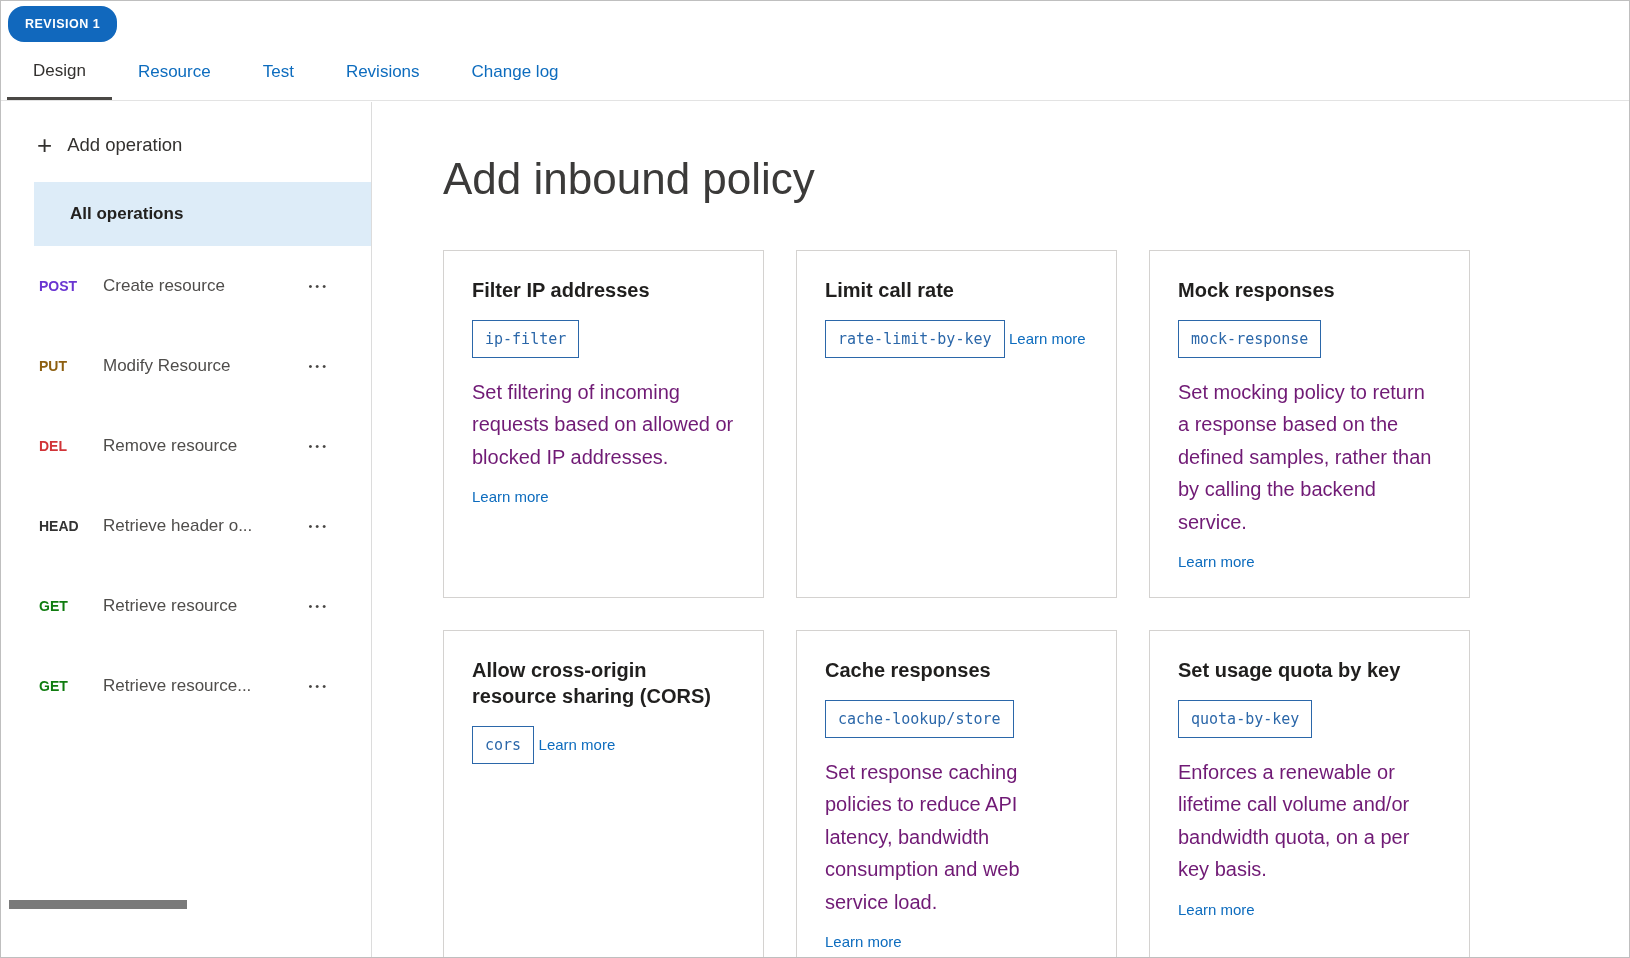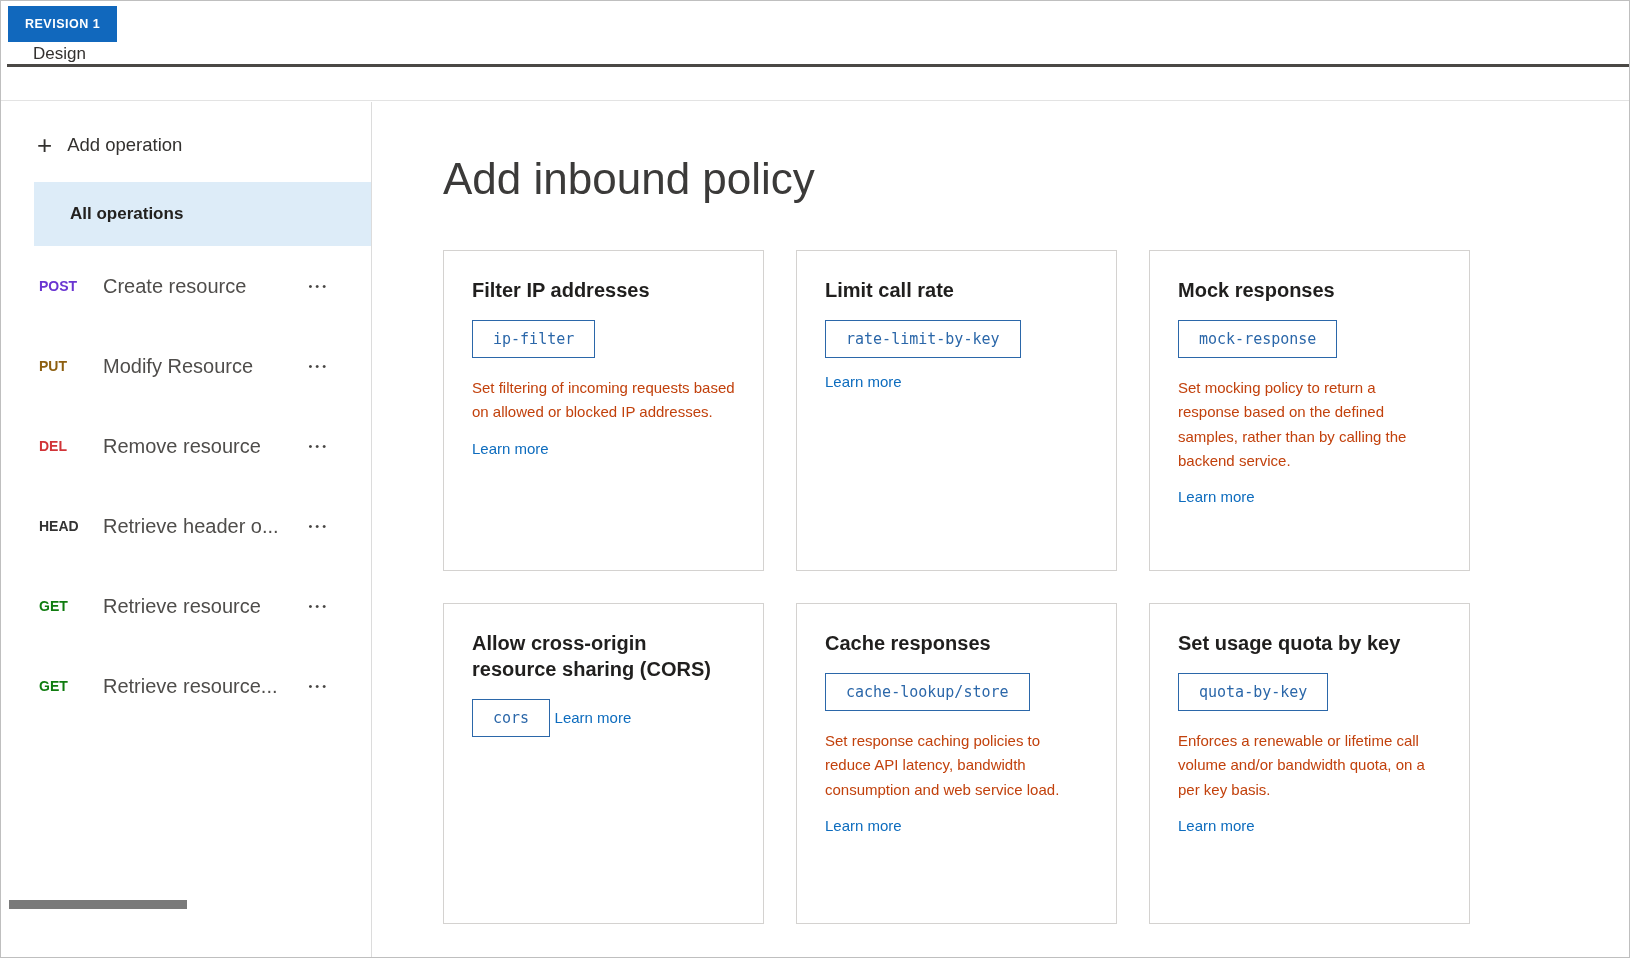--- a/index.html
+++ b/index.html
@@ -5,28 +5,28 @@
   html,body { margin:0; padding:0; background:#e9e9e9; }
   .page {
     position:relative; width:1630px; height:958px; box-sizing:border-box;
     background:#fff; border:1px solid #bfbfbf; overflow:hidden;
     font-family:"Liberation Sans", sans-serif; color:#323130;
   }
 
   
   .revision-badge {
     position:absolute; top:5px; left:7px; background:#1168bd; color:#fff;
-    font-size:12.5px; font-weight:700; letter-spacing:.5px; padding:11px 17px;
+    font-size:12.5px; font-weight:700; letter-spacing:.5px; padding:11px 17px;border-radius:16px;
   }
 
   
   .tabbar {
     position:absolute; top:43px; left:0; right:0; height:57px;
     display:flex; align-items:stretch; padding-left:32px; gap:52px;
-    border-bottom:1px solid #e3e3e3; box-sizing:border-box; background:#fff;flex-direction:column;
+    border-bottom:1px solid #e3e3e3; box-sizing:border-box; background:#fff;
   }
   .tab { display:flex; align-items:center; font-size:17px; color:#0d6cbe; cursor:pointer; white-space:nowrap; }
   .tab.active { color:#33312f; border-bottom:3px solid #4a4845; padding:0 26px; margin:0 -26px; }
 
   
   .sidebar {
     position:absolute; top:101px; left:0; width:371px; bottom:0;
     border-right:1px solid #dcdcdc; background:#fff; box-sizing:border-box;
   }
   .add-op {
@@ -38,38 +38,38 @@
     background:#ddecf8; height:64px; display:flex; align-items:center;
     padding-left:36px; font-weight:700; font-size:17px; color:#23211f; cursor:pointer;margin-left:33px;
   }
   .op-row { height:80px; display:flex; align-items:center; padding:0 42px 0 38px; cursor:pointer; }
   .method { width:64px; font-size:14px; font-weight:700; flex-shrink:0; }
   .method.post { color:#6a35d1; }
   .method.put  { color:#8d5f10; }
   .method.del  { color:#d13438; }
   .method.head { color:#333333; }
   .method.get  { color:#107c10; }
-  .op-name { flex:1; font-size:20px; color:#4f4d4b; white-space:nowrap; overflow:hidden; }
+  .op-name { flex:1; font-size:17px; color:#4f4d4b; white-space:nowrap; overflow:hidden; }
   .op-dots { font-size:11px; letter-spacing:3px; color:#484644; cursor:pointer; }
   .sidebar-scrollbar { position:absolute; left:8px; bottom:48px; width:178px; height:9px; background:#7a7a7a; }
 
   
   .main { position:absolute; left:372px; top:101px; right:0; bottom:0; background:#fff; overflow:hidden; }
   .page-title { margin:52px 2px 0 70px; font-size:44px; font-weight:300; color:#3b3a39; }
   .cards {
     margin:46px 0 16px 70px; display:grid; grid-template-columns:repeat(3, 321px);
     gap:32px; grid-auto-rows:minmax(321px, auto);
   }
   .card { border:1px solid #d4d2d0; background:#fff; padding:26px 28px; box-sizing:border-box; cursor:pointer; }
   .card-title { font-size:20px; font-weight:600; color:#201f1e; line-height:1.3; }
   .card-code {
     display:inline-block; margin-top:17px; border:1px solid #2b67a9; color:#2b67a9;
-    font-family:"DejaVu Sans Mono", monospace; font-size:15px; padding:9px 20px; background:#fff;
+    font-family:"DejaVu Sans Mono", monospace; font-size:15px; padding:9px 12px; background:#fff;
   }
-  .card-desc { margin-top:18px; font-size:15px; color:#c2410c; line-height:1.62; }
+  .card-desc { margin-top:18px; font-size:20px; color:#701a75; line-height:1.62; }
   .card-link { display:inline-block; margin-top:15px; color:#0d6cbe; font-size:15px; text-decoration:none; cursor:pointer; }
 </style>
 </head>
 <body>
 
 <div class="page">
 
   <div class="revision-badge">REVISION 1</div>
 
   <div class="tabbar">

